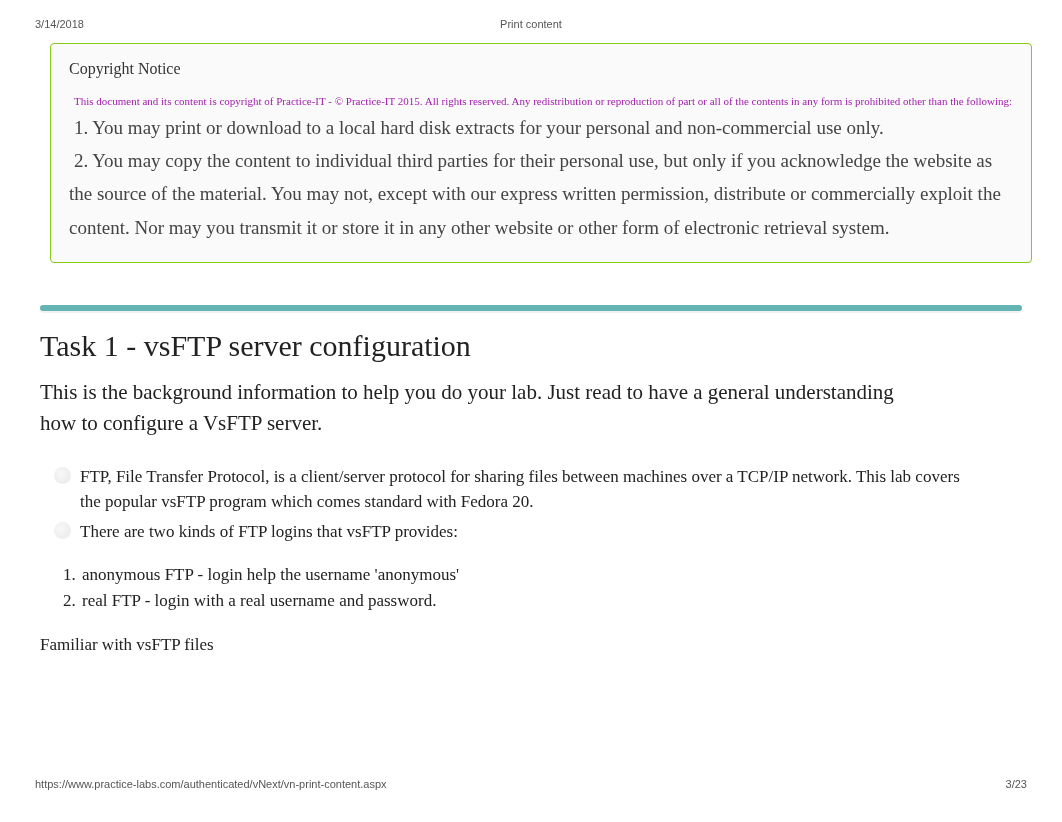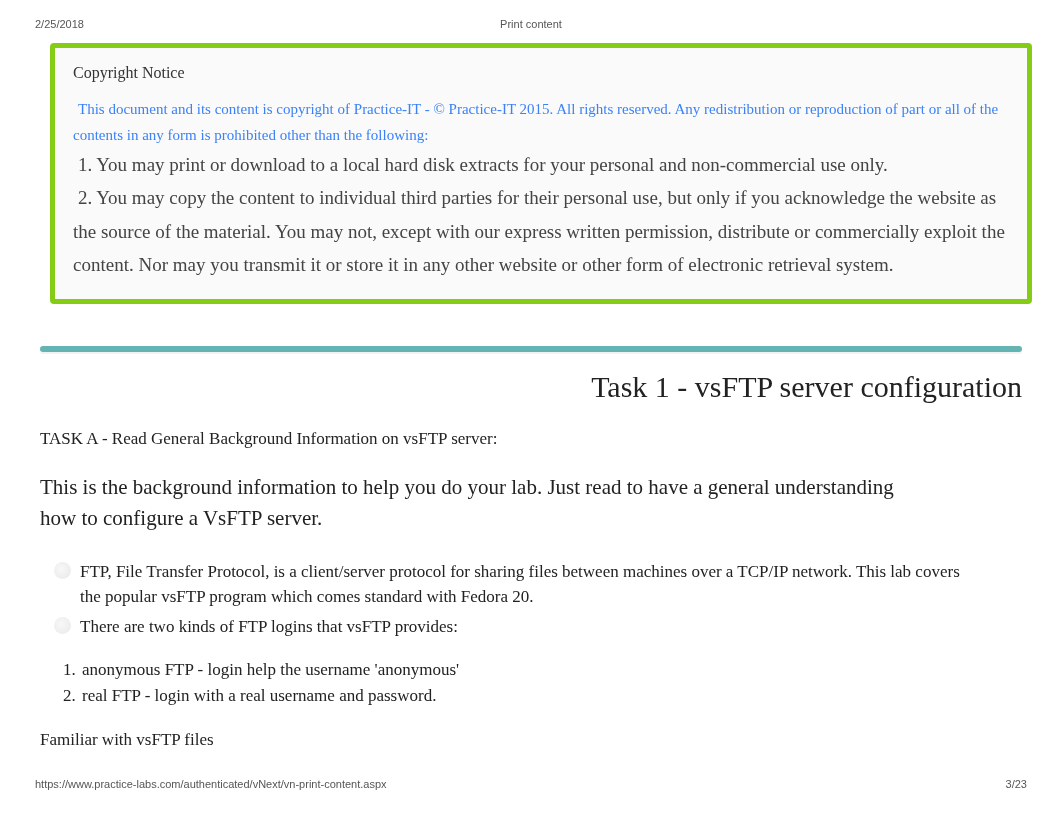--- a/index.html
+++ b/index.html
@@ -29,33 +29,33 @@
       left: 50%;
       transform: translateX(-50%);
       top: 18px;
       font-size: 11px;
       color: #555;
       font-family: Arial, sans-serif;
     }
     .copyright-box {
       margin: 5px 30px 0 50px;
       background: #fafafa;
-      border: 5px solid #84cc16;
+      border: 1px solid #84cc16;
       border-radius: 4px;
       padding: 12px 18px 18px 18px;
     }
     .copyright-title {
       font-size: 16px;
       color: #333;
       margin-bottom: 10px;
       line-height: 1.6;
     }
     .copyright-text {
-      font-size: 15px;
-      color: #3b82f6;
+      font-size: 11px;
+      color: #a21caf;
       line-height: 1.75;
       text-indent: 5px;
     }
     .copyright-item {
       font-size: 19px;
       color: #444;
       line-height: 1.75;
       text-indent: 5px;
     }
     .divider {
@@ -66,23 +66,22 @@
       background-color: #70b8b8;
       box-shadow: 0 2px 0 rgba(0,0,0,0.05);
     }
     .content {
       padding: 0 40px;
     }
     .main-heading {
       font-size: 30px;
       font-weight: normal;
       color: #222;
-      margin-bottom: 22px;
+      margin-bottom: 14px;
       font-family: Georgia, serif;
-      text-align: right;
     }
     .sub-heading {
       font-size: 17px;
       color: #222;
       margin-bottom: 20px;
       line-height: 1.5;
     }
     .body-text {
       font-size: 21px;
       color: #222;
@@ -140,37 +139,36 @@
       padding: 0 35px;
       font-size: 11px;
       color: #555;
       font-family: Arial, sans-serif;
     }
   </style>
 </head>
 <body>
 
 <div class="header-row">
-  <span>2/25/2018</span>
+  <span>3/14/2018</span>
   <span class="header-center">Print content</span>
   <span></span>
 </div>
 
 <div class="copyright-box">
   <div class="copyright-title">Copyright Notice</div>
   <div class="copyright-text"> This document and its content is copyright of Practice-IT - © Practice-IT 2015. All rights reserved. Any redistribution or reproduction of part or all of the contents in any form is prohibited other than the following:</div>
   <div class="copyright-item"> 1. You may print or download to a local hard disk extracts for your personal and non-commercial use only.</div>
   <div class="copyright-item"> 2. You may copy the content to individual third parties for their personal use, but only if you acknowledge the website as the source of the material. You may not, except with our express written permission, distribute or commercially exploit the content. Nor may you transmit it or store it in any other website or other form of electronic retrieval system.</div>
 </div>
 
 <div class="divider"></div>
 
 <div class="content">
   <h1 class="main-heading">Task 1 - vsFTP server configuration</h1>
-  <div class="sub-heading">TASK A - Read General Background Information on vsFTP server:</div>
   <div class="body-text">This is the background information to help you do your lab. Just read to have a general understanding how to configure a VsFTP server.</div>
 
   <ul class="bullet-list">
     <li>FTP, File Transfer Protocol, is a client/server protocol for sharing files between machines over a TCP/IP network. This lab covers the popular vsFTP program which comes standard with Fedora 20.</li>
     <li>There are two kinds of FTP logins that vsFTP provides:</li>
   </ul>
 
   <ol class="numbered-list">
     <li>anonymous FTP - login help the username 'anonymous'</li>
     <li>real FTP - login with a real username and password.</li>

